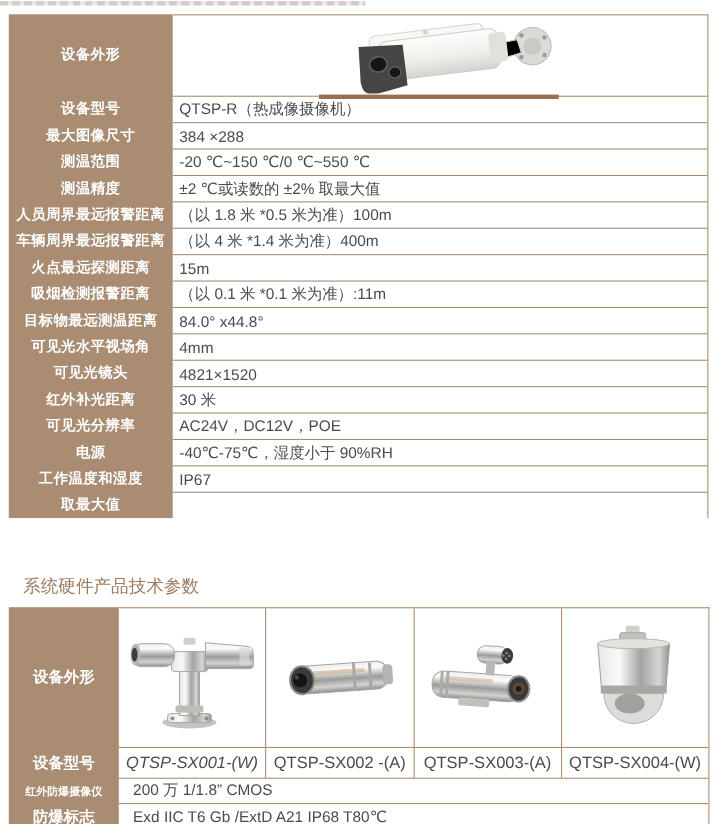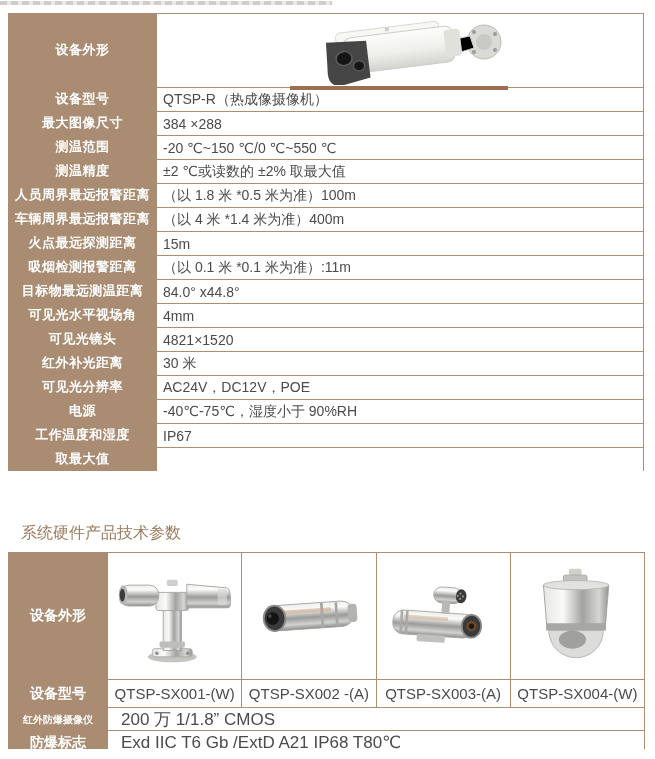--- a/index.html
+++ b/index.html
@@ -45,23 +45,23 @@
   .t2-label.r3{height:23px;font-size:10px;}
   .t2-label.r4{height:24px;font-size:14px;}
   .t2-body{flex:1;display:flex;flex-direction:column;
            border:1px solid var(--bd);border-left:none;}
   .t2-imgrow{height:126px;display:flex;}
   .t2-imgcell{flex:1;display:flex;align-items:center;justify-content:center;border-left:1px solid var(--bd);}
   .t2-imgcell:first-child{border-left:none;}
   .t2-modelrow{height:28px;display:flex;border-top:1px solid var(--bd);}
   .t2-modelcell{flex:1;display:flex;align-items:center;justify-content:center;
                 border-left:1px solid var(--bd);font-size:15px;color:var(--txt);white-space:nowrap;}
-  .t2-modelcell:first-child{border-left:none;}
+  .t2-modelcell:first-child{border-left:none;font-style:italic;}
   .t2-spanrow{border-top:1px solid var(--bd);display:flex;align-items:center;
-              padding-left:13px;font-size:17px;color:var(--txt);white-space:nowrap;}
+              padding-left:13px;font-size:14px;color:var(--txt);white-space:nowrap;}
   .t2-spanrow.r3{height:23px;}
   .t2-spanrow.r4{height:24px;}
 
   svg{display:block;}
 </style>
 </head>
 <body>
 
 <div class="page">
 

